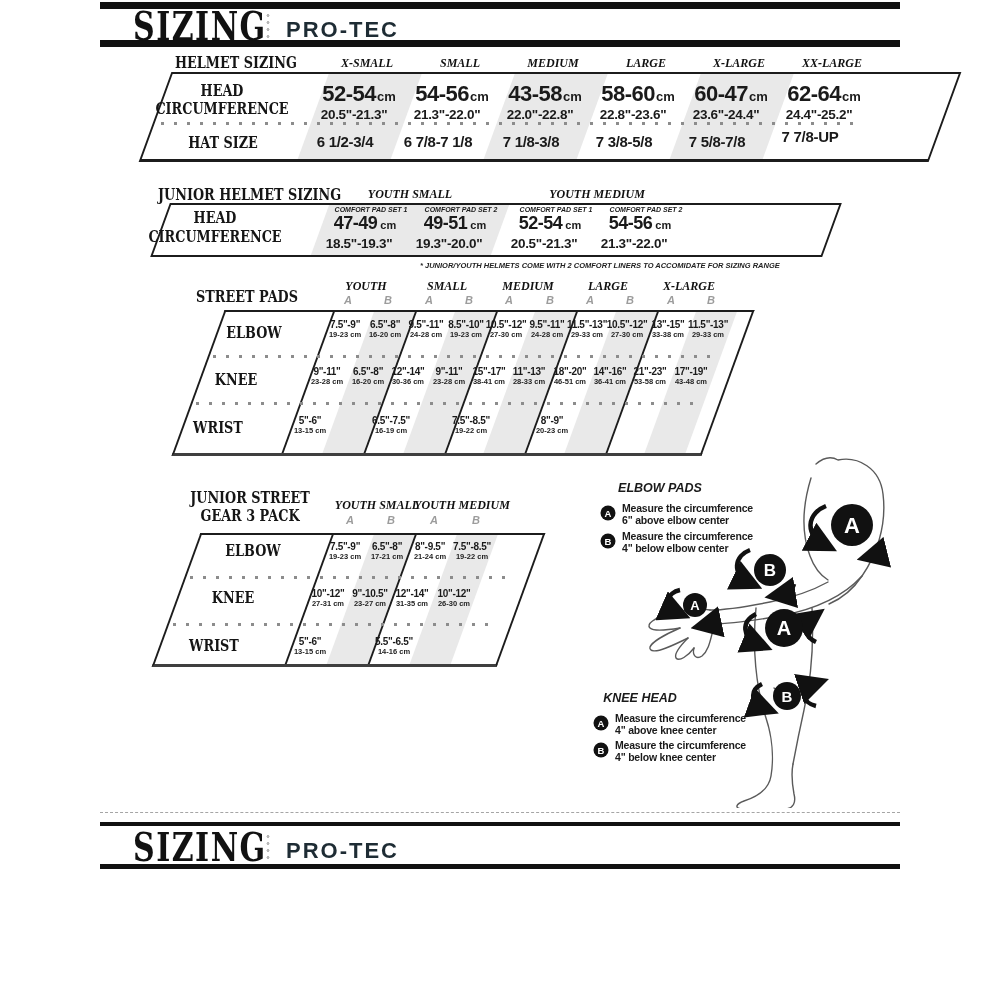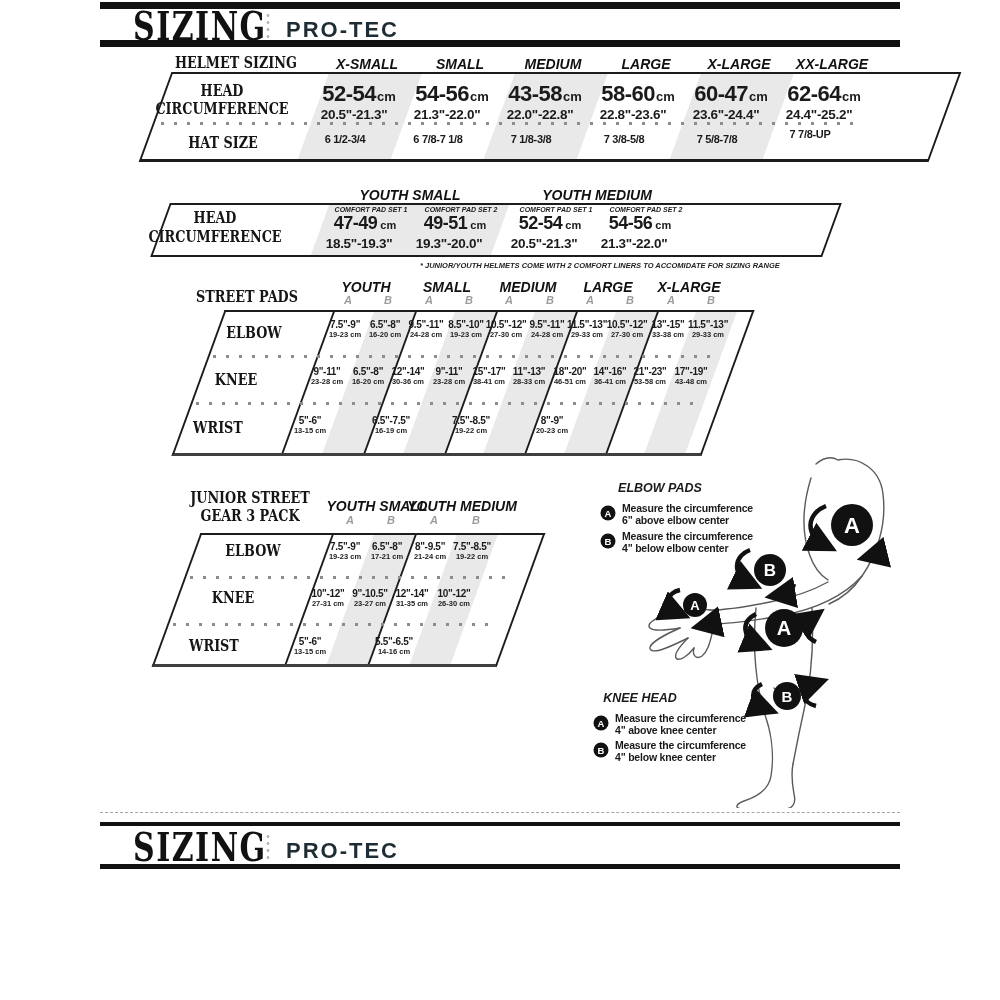--- a/index.html
+++ b/index.html
@@ -18,29 +18,29 @@
   .dotdiv{position:absolute;width:4px;background-image:radial-gradient(circle,#b8b8b8 1.4px,transparent 1.6px);
           background-size:4px 7px;background-repeat:repeat-y;}
   .skewtbl{position:absolute;transform:skewX(-20deg);transform-origin:center;background:#fff;
            border:2px solid #1c1c1c;border-bottom-width:3px;box-sizing:border-box;}
   .band{position:absolute;top:0;bottom:0;background:#e9e9e9;}
   .vline{position:absolute;top:0;bottom:0;width:2px;background:#1c1c1c;}
   .dots{position:absolute;height:5px;z-index:3;
         background-image:radial-gradient(circle,#8c8c8c 1.5px,transparent 1.8px);
         background-size:13px 5px;background-repeat:repeat-x;background-position:0 50%;}
   .txt{z-index:5;}
-  .colhead{font-style:italic;font-weight:bold;font-size:14px;color:#111;white-space:nowrap;}
+  .colhead{font-style:italic;font-weight:bold;font-size:12px;color:#111;white-space:nowrap;font-family:Liberation Serif, serif;}
   .ab{font-style:italic;font-weight:bold;font-size:11px;color:#9c9c9c;}
   .bigcell{line-height:1;white-space:nowrap;}
   .rng{font-weight:bold;font-size:22px;letter-spacing:-0.5px;}
   .rngJ{font-weight:bold;font-size:18px;letter-spacing:-0.5px;}
   .unit{font-weight:bold;font-size:13px;margin-left:1px;}
   .unitJ{font-weight:bold;font-size:11px;margin-left:3px;}
   .inch{font-weight:bold;font-size:13.5px;letter-spacing:-0.3px;white-space:nowrap;}
-  .hat{font-weight:bold;font-size:11px;letter-spacing:-0.3px;white-space:nowrap;}
+  .hat{font-weight:bold;font-size:15px;letter-spacing:-0.3px;white-space:nowrap;}
   .setlbl{font-style:italic;font-weight:bold;font-size:7px;white-space:nowrap;}
   .cell{line-height:1.15;white-space:nowrap;z-index:5;}
   .cell .v{font-weight:bold;font-size:10px;letter-spacing:-0.3px;}
   .cell .u{font-weight:bold;font-size:7.5px;color:#222;}
   .foot{font-style:italic;font-weight:bold;font-size:7.5px;color:#222;white-space:nowrap;}
   .gtitle{font-style:italic;font-weight:bold;font-size:12.5px;white-space:nowrap;}
   .gline{font-weight:bold;font-size:10.5px;letter-spacing:-0.2px;line-height:12px;white-space:nowrap;}
   .bullet{position:absolute;width:15px;height:15px;border-radius:50%;background:#111;color:#fff;
           display:flex;align-items:center;justify-content:center;font-weight:bold;font-size:9.5px;
           transform:translate(-50%,-50%);z-index:5;}
@@ -97,20 +97,23 @@
   <div class="abs txt ctr inch" style="left:726px;top:107px;">23.6"-24.4"</div>
   <div class="abs txt ctr inch" style="left:819px;top:107px;">24.4"-25.2"</div>
 
   <div class="abs txt ctr hat" style="left:345px;top:133px;">6 1/2-3/4</div>
   <div class="abs txt ctr hat" style="left:438px;top:133px;">6 7/8-7 1/8</div>
   <div class="abs txt ctr hat" style="left:531px;top:133px;">7 1/8-3/8</div>
   <div class="abs txt ctr hat" style="left:624px;top:133px;">7 3/8-5/8</div>
   <div class="abs txt ctr hat" style="left:717px;top:133px;">7 5/8-7/8</div>
   <div class="abs txt ctr hat" style="left:810px;top:128px;">7 7/8-UP</div>
 
+  <div class="abs txt" style="left:158px;top:185px;">
+    <span class="slab condL" style="font-size:16px;">JUNIOR HELMET SIZING</span>
+  </div>
   <div class="abs txt ctr colhead" style="left:410px;top:187px;">YOUTH SMALL</div>
   <div class="abs txt ctr colhead" style="left:597px;top:187px;">YOUTH MEDIUM</div>
 
   <div class="skewtbl" style="left:160px;top:203px;width:672px;height:54px;border-bottom-width:2px;">
     <div class="band" style="left:158px;width:180px;"></div>
   </div>
 
   <div class="abs txt ctr" style="left:215px;top:208px;"><span class="slab cond" style="font-size:16px;">HEAD</span></div>
   <div class="abs txt ctr" style="left:215px;top:227px;"><span class="slab cond" style="font-size:16px;">CIRCUMFERENCE</span></div>
 

